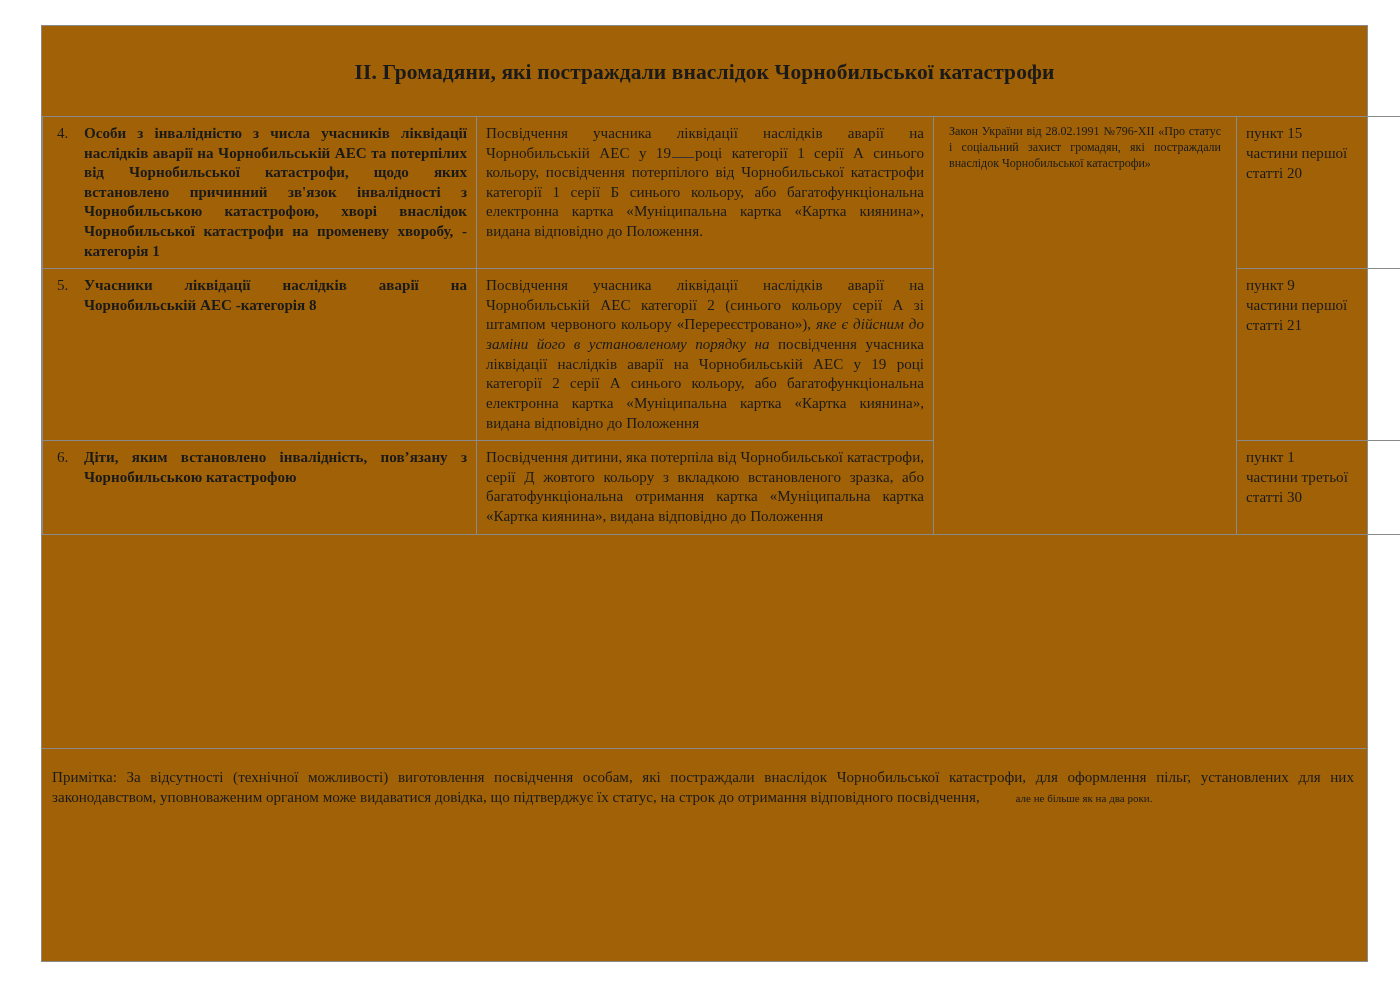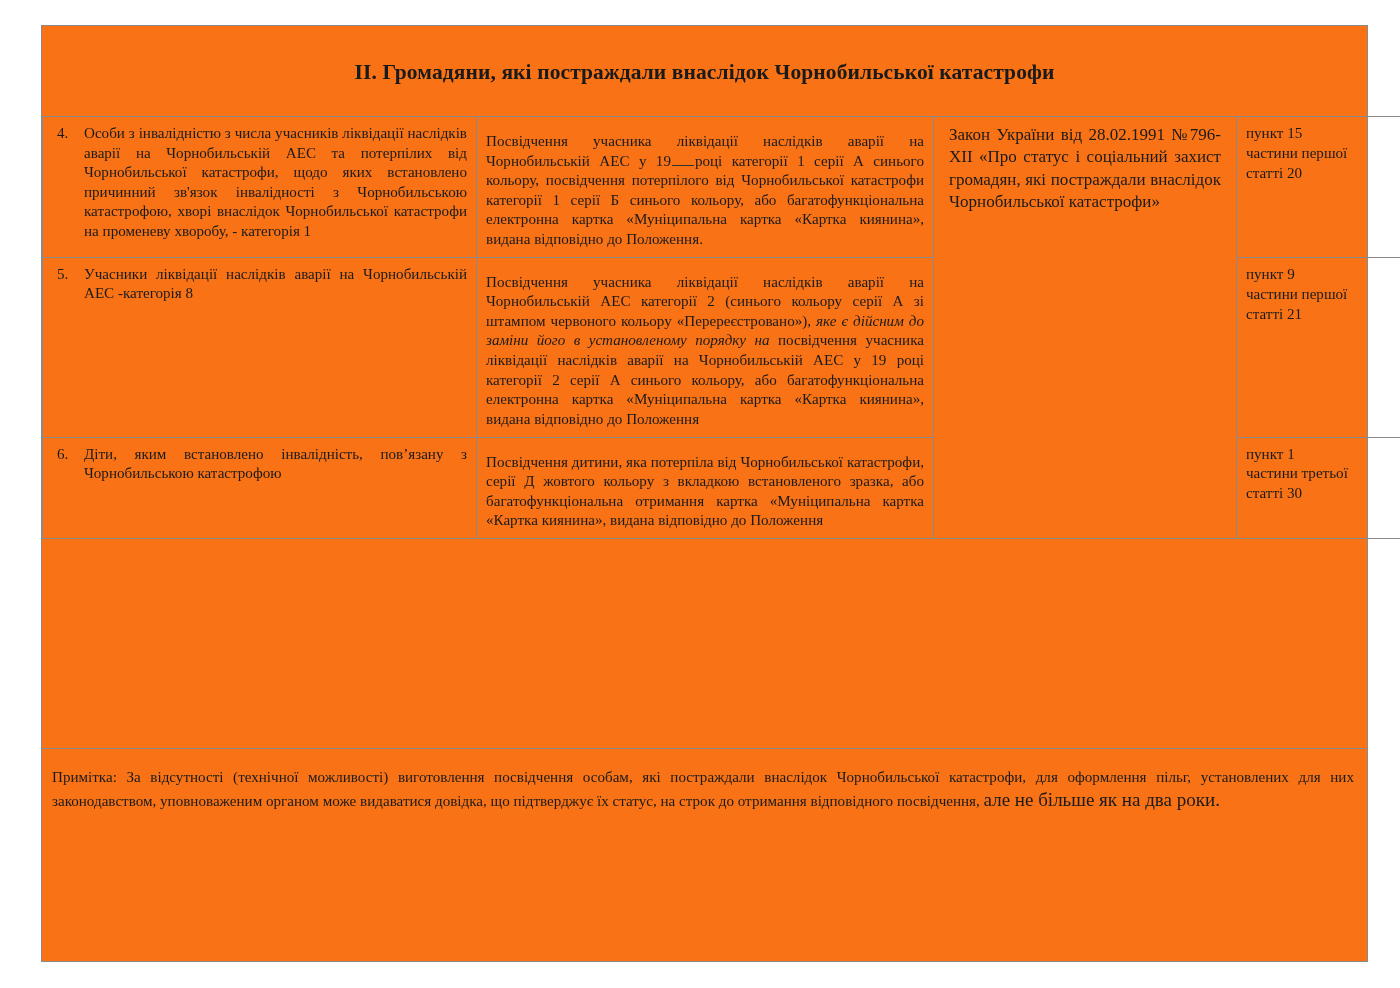--- a/index.html
+++ b/index.html
@@ -15,21 +15,21 @@
     overflow: hidden;
   }
   .page {
     position: absolute;
     left: 41px;
     top: 25px;
     width: 1327px;
     height: 937px;
     border: 1.5px solid #8a8a8a;
     box-sizing: border-box;
-    background: #f97316;
+    background: #a16207;
   }
   .doc-title {
     text-align: center;
     font-size: 21.5px;
     font-weight: bold;
     letter-spacing: 0.1px;
     padding-top: 34px;
     padding-bottom: 0;
     line-height: 1.2;
   }
@@ -73,37 +73,37 @@
     flex: 0 0 32px;
     text-align: left;
     padding-left: 5px;
     box-sizing: border-box;
   }
   .item-text {
     flex: 1 1 auto;
     text-align: justify;
     text-justify: inter-word;
     hyphens: none;
+    font-weight: bold;
   }
   .cell-text {
     text-align: justify;
     text-justify: inter-word;
-    margin-top: 8px;
   }
   .cell-text .ital {
     font-style: italic;
   }
   .ref-lines {
     line-height: 1.32;
     font-size: 15.1px;
   }
   .law-text {
     text-align: justify;
     text-justify: inter-word;
-    font-size: 17px;
+    font-size: 12px;
     line-height: 1.32;
     padding: 0 6px;
   }
   .note-box {
     position: absolute;
     left: 0px;
     top: 722px;
     width: 1324px;
     height: 213px;
     border: 1px solid #8a8a8a;
@@ -113,21 +113,22 @@
     border-bottom: none;
   }
   .note-text {
     padding: 18px 12px 0 10px;
     font-size: 15.1px;
     line-height: 1.34;
     text-align: justify;
     text-justify: inter-word;
   }
   .note-text .small {
-    font-size: 19px;
+    font-size: 11px;
+    margin-left: 32px;
   }
   .blank-underline {
     display: inline-block;
     border-bottom: 1px solid #333;
     width: 22px;
     height: 0.85em;
     vertical-align: baseline;
     margin: 0 1px;
   }
 </style>

